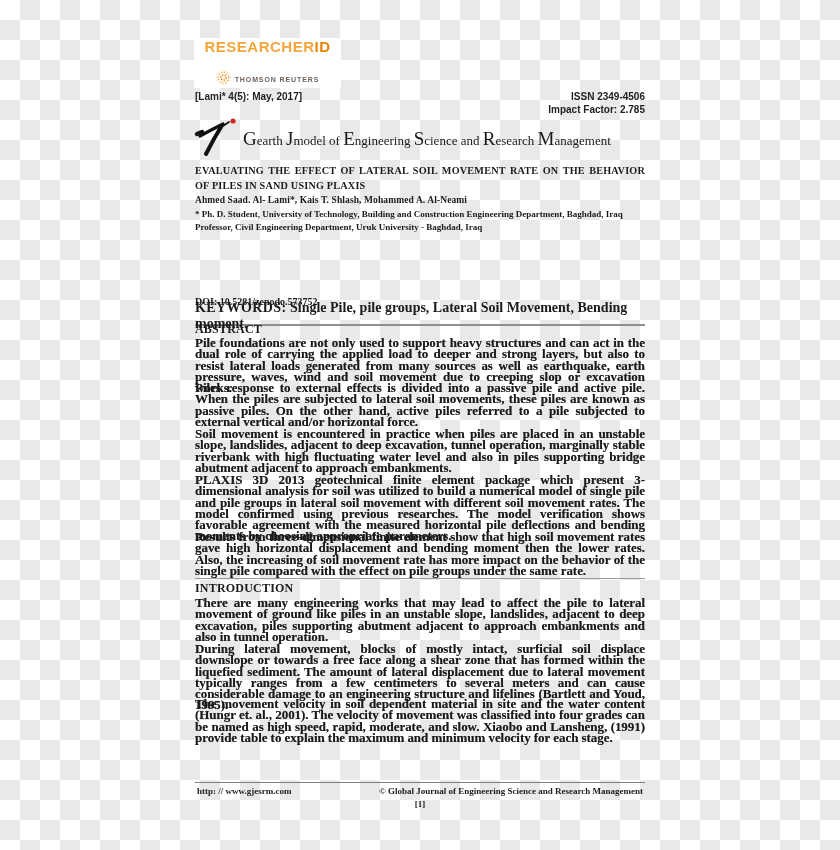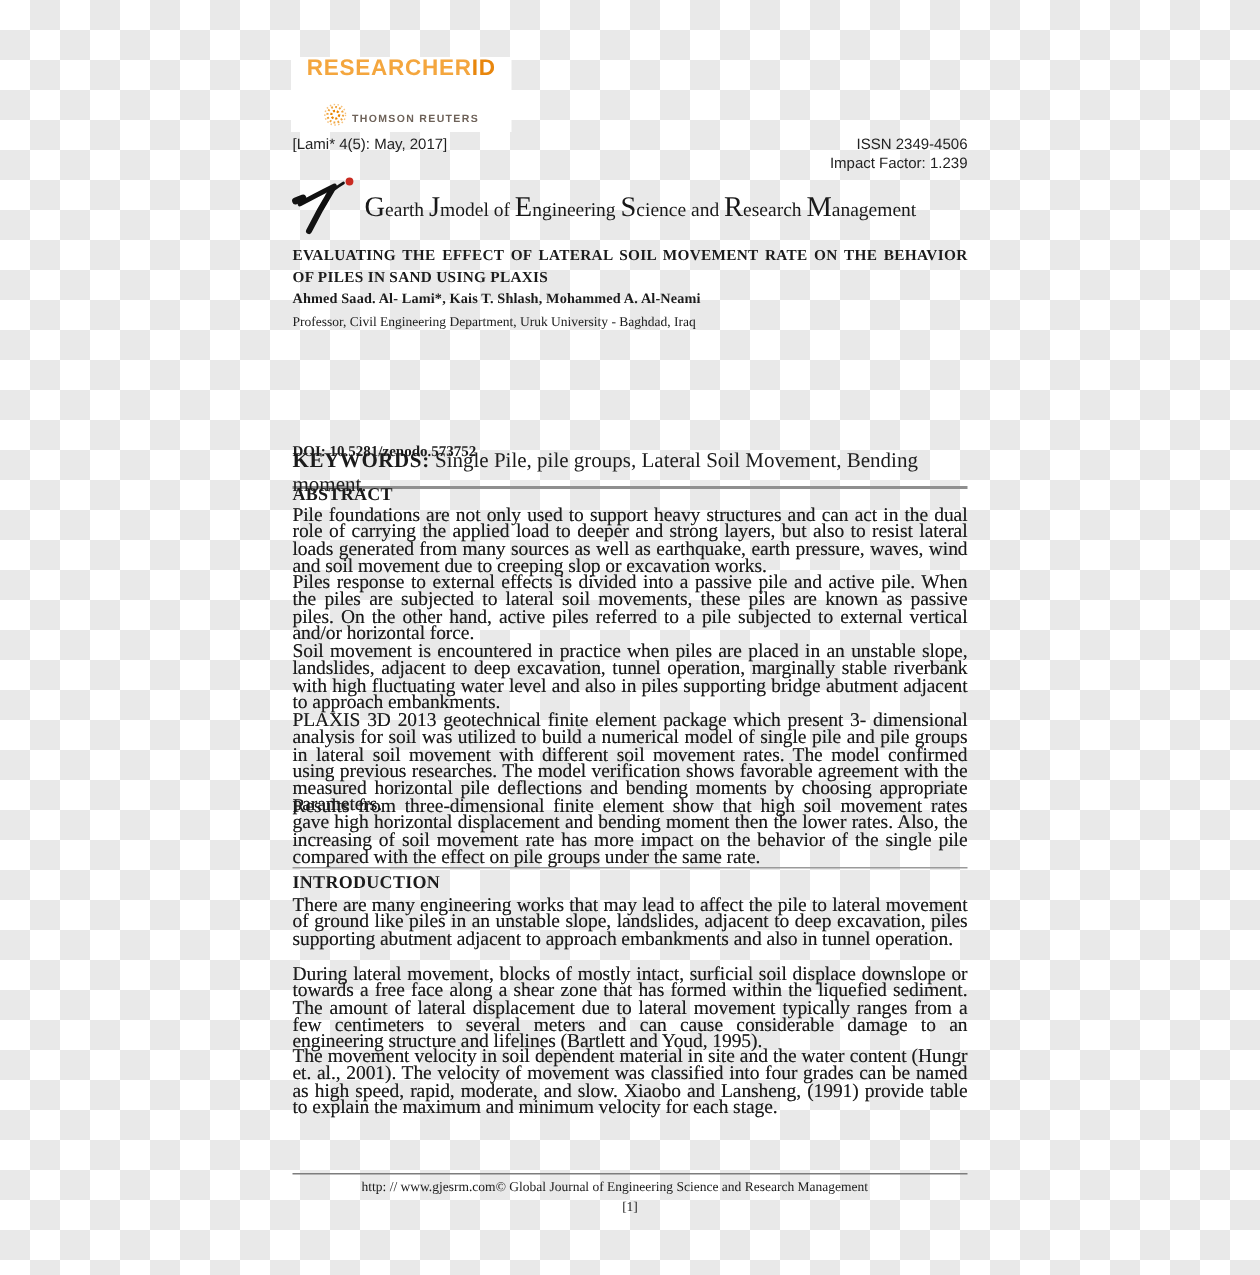--- a/index.html
+++ b/index.html
@@ -5,21 +5,21 @@
   html,body{margin:0;padding:0;background:#ffffff;}
   .canvas{
     position:relative;width:840px;height:850px;overflow:hidden;
     color:#1b1b1b;
     font-family:"Liberation Serif",serif;
     background-color:#ffffff;
     background-image:conic-gradient(#e9e9e9 0 90deg,#ffffff 90deg 180deg,#e9e9e9 180deg 270deg,#ffffff 270deg 360deg);
     background-size:40px 40px;
   }
   .abs{position:absolute;}
-  .col{left:195px;width:450px;}
+  .col{left:195px;width:450px;font-weight:bold;}
 
   
   .logo-box{left:194px;top:38px;width:147px;height:50px;background:#ffffff;
     display:flex;flex-direction:column;align-items:center;justify-content:center;
     font-family:"Liberation Sans",sans-serif;gap:12px;}
   .rid-line{font-size:15px;letter-spacing:.5px;line-height:17px;}
   .rid-researcher{color:#f4a63e;font-weight:600;}
   .rid-id{color:#e8860d;font-weight:800;}
   .tr-line{display:flex;align-items:center;gap:4px;margin-top:3px;}
   .tr-text{font-size:7px;font-weight:700;color:#6e6259;letter-spacing:.9px;}
@@ -51,21 +51,21 @@
   .abstract-h{top:322px;}
   .intro-h{top:581px;}
 
   .body-p{font-size:13px;line-height:11.3px;text-align:justify;letter-spacing:-.05px;
     text-shadow:0 0 .3px rgba(30,30,30,.55);}
   .p-a1{top:337px;} .p-a2{top:382px;} .p-a3{top:428px;} .p-a4{top:474px;} .p-a5{top:531px;}
   .p-i1{top:597px;} .p-i2{top:643px;} .p-i3{top:698px;}
 
   .divider{top:578px;height:1px;background:#9a9a9a;}
   .footer-rule{top:782px;height:1px;background:#7d7d7d;}
-  .footer-row{top:786px;display:flex;font-size:9px;padding:0 2px;box-sizing:border-box;margin-left:44px;}
+  .footer-row{top:786px;display:flex;justify-content:space-between;font-size:9px;padding:0 2px;box-sizing:border-box;}
   .page-num{top:799px;text-align:center;font-size:9px;}
 </style>
 </head>
 <body>
 
 <div class="canvas">
 
   <div class="abs logo-box">
     <div class="rid-line">
       <span class="rid-researcher">RESEARCHER</span><span class="rid-id">ID</span>
@@ -77,40 +77,41 @@
           <circle cx="7.5" cy="7.5" r="5.2" fill="none" stroke="#f0a43c" stroke-width="1.4" stroke-dasharray="1.2 1.5"></circle>
           <circle cx="7.5" cy="7.5" r="6.9" fill="none" stroke="#f6c27d" stroke-width="1" stroke-dasharray="1 1.6"></circle>
         </svg>
       </span>
       <span class="tr-text">THOMSON REUTERS</span>
     </div>
   </div>
 
   <div class="abs col sans cite">[Lami* 4(5): May, 2017]</div>
   <div class="abs col sans issn">ISSN 2349-4506</div>
-  <div class="abs col sans impact">Impact Factor: 1.239</div>
+  <div class="abs col sans impact">Impact Factor: 2.785</div>
 
   <div class="abs brush">
     <svg width="50" height="44" viewBox="0 0 50 44">
       <g stroke="#121212" fill="none" stroke-linecap="round">
         <path d="M13,41 Q20,27 28,14" stroke-width="4"></path>
         <path d="M7,23 Q16,18 30,11" stroke-width="3.2"></path>
         <path d="M25,17 Q31,12 36,9" stroke-width="1.8"></path>
         <path d="M4,21 L9,19" stroke-width="4.5"></path>
       </g>
       <circle cx="40" cy="8" r="2.6" fill="#c92a21"></circle>
     </svg>
   </div>
   <div class="abs journal-title">
     <span class="jcap">G</span><span>earth </span><span class="jcap">J</span><span>model of </span><span class="jcap">E</span><span>ngineering </span><span class="jcap">S</span><span>cience and </span><span class="jcap">R</span><span>esearch </span><span class="jcap">M</span><span>anagement</span>
   </div>
 
   <div class="abs col paper-title">EVALUATING THE EFFECT OF LATERAL SOIL MOVEMENT RATE ON THE BEHAVIOR OF PILES IN SAND USING PLAXIS</div>
   <div class="abs col authors">Ahmed Saad. Al- Lami*, Kais T. Shlash, Mohammed A. Al-Neami</div>
   <div class="abs col affil-block">
+    <div class="affil">* Ph. D. Student, University of Technology, Building and Construction Engineering Department, Baghdad, Iraq</div>
     <div class="affil">Professor, Civil Engineering Department, Uruk University - Baghdad, Iraq</div>
   </div>
 
   <div class="abs col doi">DOI: 10.5281/zenodo.573752</div>
   <div class="abs col kw">
     <b>KEYWORDS:</b><span> Single Pile, pile groups, Lateral Soil Movement, Bending moment.</span>
   </div>
 
   <div class="abs col sec-h abstract-h">ABSTRACT</div>
   <div class="abs col body-p p-a1">Pile foundations are not only used to support heavy structures and can act in the dual role of carrying the applied load to deeper and strong layers, but also to resist lateral loads generated from many sources as well as earthquake, earth pressure, waves, wind and soil movement due to creeping slop or excavation works.</div>

